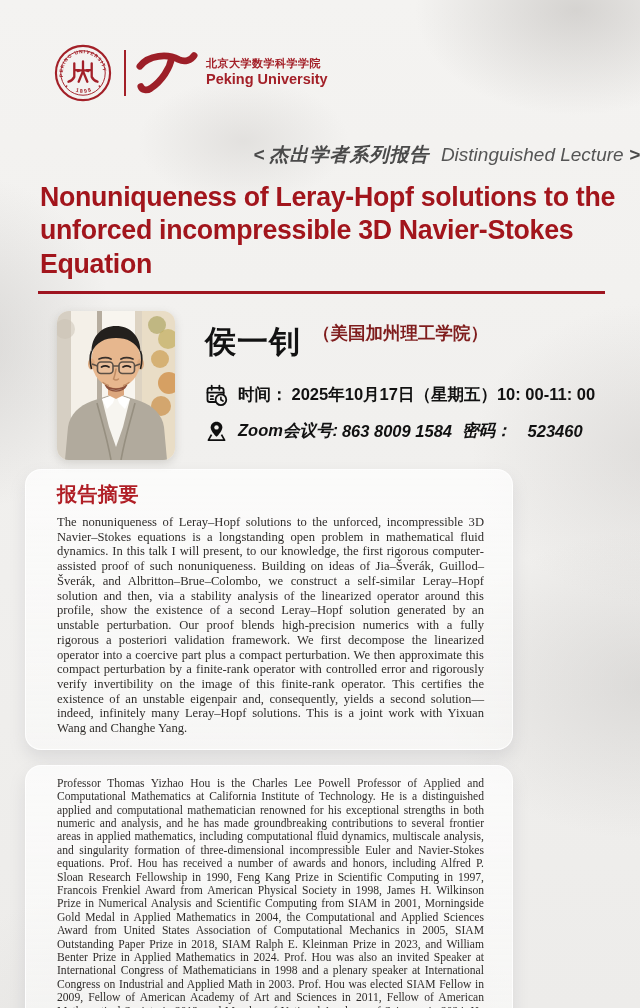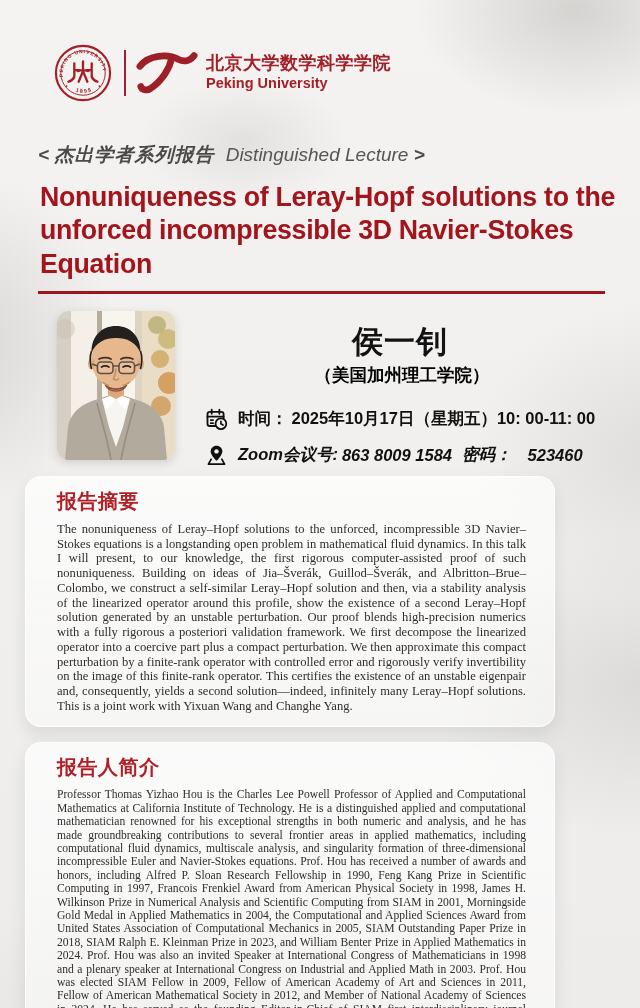--- a/index.html
+++ b/index.html
@@ -17,48 +17,48 @@
       linear-gradient(#f4f3f1, #edecea);
     overflow:hidden;
     position:relative;
   }
   
   .header { display:flex; align-items:center; margin:44px 0 0 54px; }
   .seal-svg { width:58px; height:58px; display:block; }
   .divider { width:2px; height:46px; background:#a32028; margin:0 10px 0 12px; }
   .script-svg { width:62px; height:44px; display:block; }
   .org-block { margin-left:8px; color:#a32028; line-height:1.22; }
-  .org-cn { font-size:18px; font-weight:bold; letter-spacing:.5px; }
+  .org-cn { font-size:11px; font-weight:bold; letter-spacing:.5px; }
   .org-en { font-size:14.5px; font-weight:bold; }
   
-  .banner { margin:40px 0 0 38px; font-style:italic; color:#4a4a4a; font-size:19px; }
+  .banner { margin:40px 0 0 38px; font-style:italic; color:#4a4a4a; font-size:19px;text-align:right; }
   .banner .cn { font-weight:bold; letter-spacing:1px; }
   .banner .en { font-weight:400; color:#555; margin-left:6px; }
   .banner .br { font-weight:bold; }
   
   .lec-title { margin:13px 0 0 40px; color:#a2151c; font-size:27px; font-weight:800;
                line-height:1.24; letter-spacing:-0.3px; transform:scaleX(.99); transform-origin:left; }
   .redline { margin:10px 0 0 38px; width:567px; height:2.5px; background:#9e1520; }
   
   .speaker { display:flex; margin:17px 0 0 57px; }
   .photo { width:118px; height:149px; border-radius:12px; overflow:hidden;
            box-shadow:0 3px 8px rgba(120,115,105,.25); flex:none; }
   .photo svg { display:block; width:118px; height:149px; }
   .sp-info { margin-left:30px; padding-top:10px; }
-  .name-row { display:flex; align-items:center;flex-direction:column; }
+  .name-row { display:flex; align-items:flex-start; }
   .sp-name { font-size:31px; font-weight:900; color:#121212; letter-spacing:1px; }
-  .sp-affil { font-size:17.5px; font-weight:600; color:#000000; margin-left:4px; }
+  .sp-affil { font-size:17.5px; font-weight:600; color:#7f1d1d; margin-left:12px; }
   .info-row { display:flex; align-items:center; margin-top:21px; font-size:16.5px;
               font-weight:bold; color:#111; white-space:nowrap; }
   .info-row + .info-row { margin-top:13px;font-style:italic; }
   .info-icon { width:23px; height:23px; margin-right:10px; flex:none; }
   .info-row .lbl { margin-right:4px;text-align:right; }
   .info-row .gap { margin-left:10px; margin-right:16px; }
   
-  .card { width:530px; margin:9px 0 0 25px; border-radius:16px;
+  .card { width:488px; margin:9px 0 0 25px; border-radius:16px;
           background:linear-gradient(rgba(255,255,255,.72), rgba(253,253,252,.55));
           border:1px solid rgba(255,255,255,.85);
           box-shadow:0 8px 16px rgba(130,130,140,.18);
           padding:11px 28px 13px 31px; }
   .card.bio { margin-top:15px; }
   .card h2 { color:#b01f26; font-size:20px; font-weight:bold; letter-spacing:.5px; margin-bottom:7px; }
   .card p { font-family:Liberation Serif, serif; color:#302d2b; text-align:justify; }
   .card.abstract p { font-size:12.6px; line-height:1.17; }
   .card.bio p { font-size:11.6px; line-height:1.155; }
 </style>
@@ -199,15 +199,14 @@
     </div>
   </div>
 </div>
 
 <div class="card abstract">
   <h2>报告摘要</h2>
   <p>The nonuniqueness of Leray–Hopf solutions to the unforced, incompressible 3D Navier–Stokes equations is a longstanding open problem in mathematical fluid dynamics. In this talk I will present, to our knowledge, the first rigorous computer-assisted proof of such nonuniqueness. Building on ideas of Jia–Šverák, Guillod–Šverák, and Albritton–Brue–Colombo, we construct a self-similar Leray–Hopf solution and then, via a stability analysis of the linearized operator around this profile, show the existence of a second Leray–Hopf solution generated by an unstable perturbation. Our proof blends high-precision numerics with a fully rigorous a posteriori validation framework. We first decompose the linearized operator into a coercive part plus a compact perturbation. We then approximate this compact perturbation by a finite-rank operator with controlled error and rigorously verify invertibility on the image of this finite-rank operator. This certifies the existence of an unstable eigenpair and, consequently, yields a second solution—indeed, infinitely many Leray–Hopf solutions. This is a joint work with Yixuan Wang and Changhe Yang.</p>
 </div>
 
 <div class="card bio">
-  <h2>报告人简介</h2>
   <p>Professor Thomas Yizhao Hou is the Charles Lee Powell Professor of Applied and Computational Mathematics at California Institute of Technology. He is a distinguished applied and computational mathematician renowned for his exceptional strengths in both numeric and analysis, and he has made groundbreaking contributions to several frontier areas in applied mathematics, including computational fluid dynamics, multiscale analysis, and singularity formation of three-dimensional incompressible Euler and Navier-Stokes equations. Prof. Hou has received a number of awards and honors, including Alfred P. Sloan Research Fellowship in 1990, Feng Kang Prize in Scientific Computing in 1997, Francois Frenkiel Award from American Physical Society in 1998, James H. Wilkinson Prize in Numerical Analysis and Scientific Computing from SIAM in 2001, Morningside Gold Medal in Applied Mathematics in 2004, the Computational and Applied Sciences Award from United States Association of Computational Mechanics in 2005, SIAM Outstanding Paper Prize in 2018, SIAM Ralph E. Kleinman Prize in 2023, and William Benter Prize in Applied Mathematics in 2024.  Prof. Hou was also an invited Speaker at International Congress of Mathematicians in 1998 and a plenary speaker at International Congress on Industrial and Applied Math in 2003. Prof. Hou was elected SIAM Fellow in 2009, Fellow of American Academy of Art and Sciences in 2011, Fellow of American Mathematical Society in 2012, and Member of National Academy of Sciences in 2024. He has served as the founding Editor-in-Chief of SIAM first interdisciplinary journal 'Multiscale Modeling and Simulation' from 2002 to 2007.</p>
 </div>
 
 </body></html>

